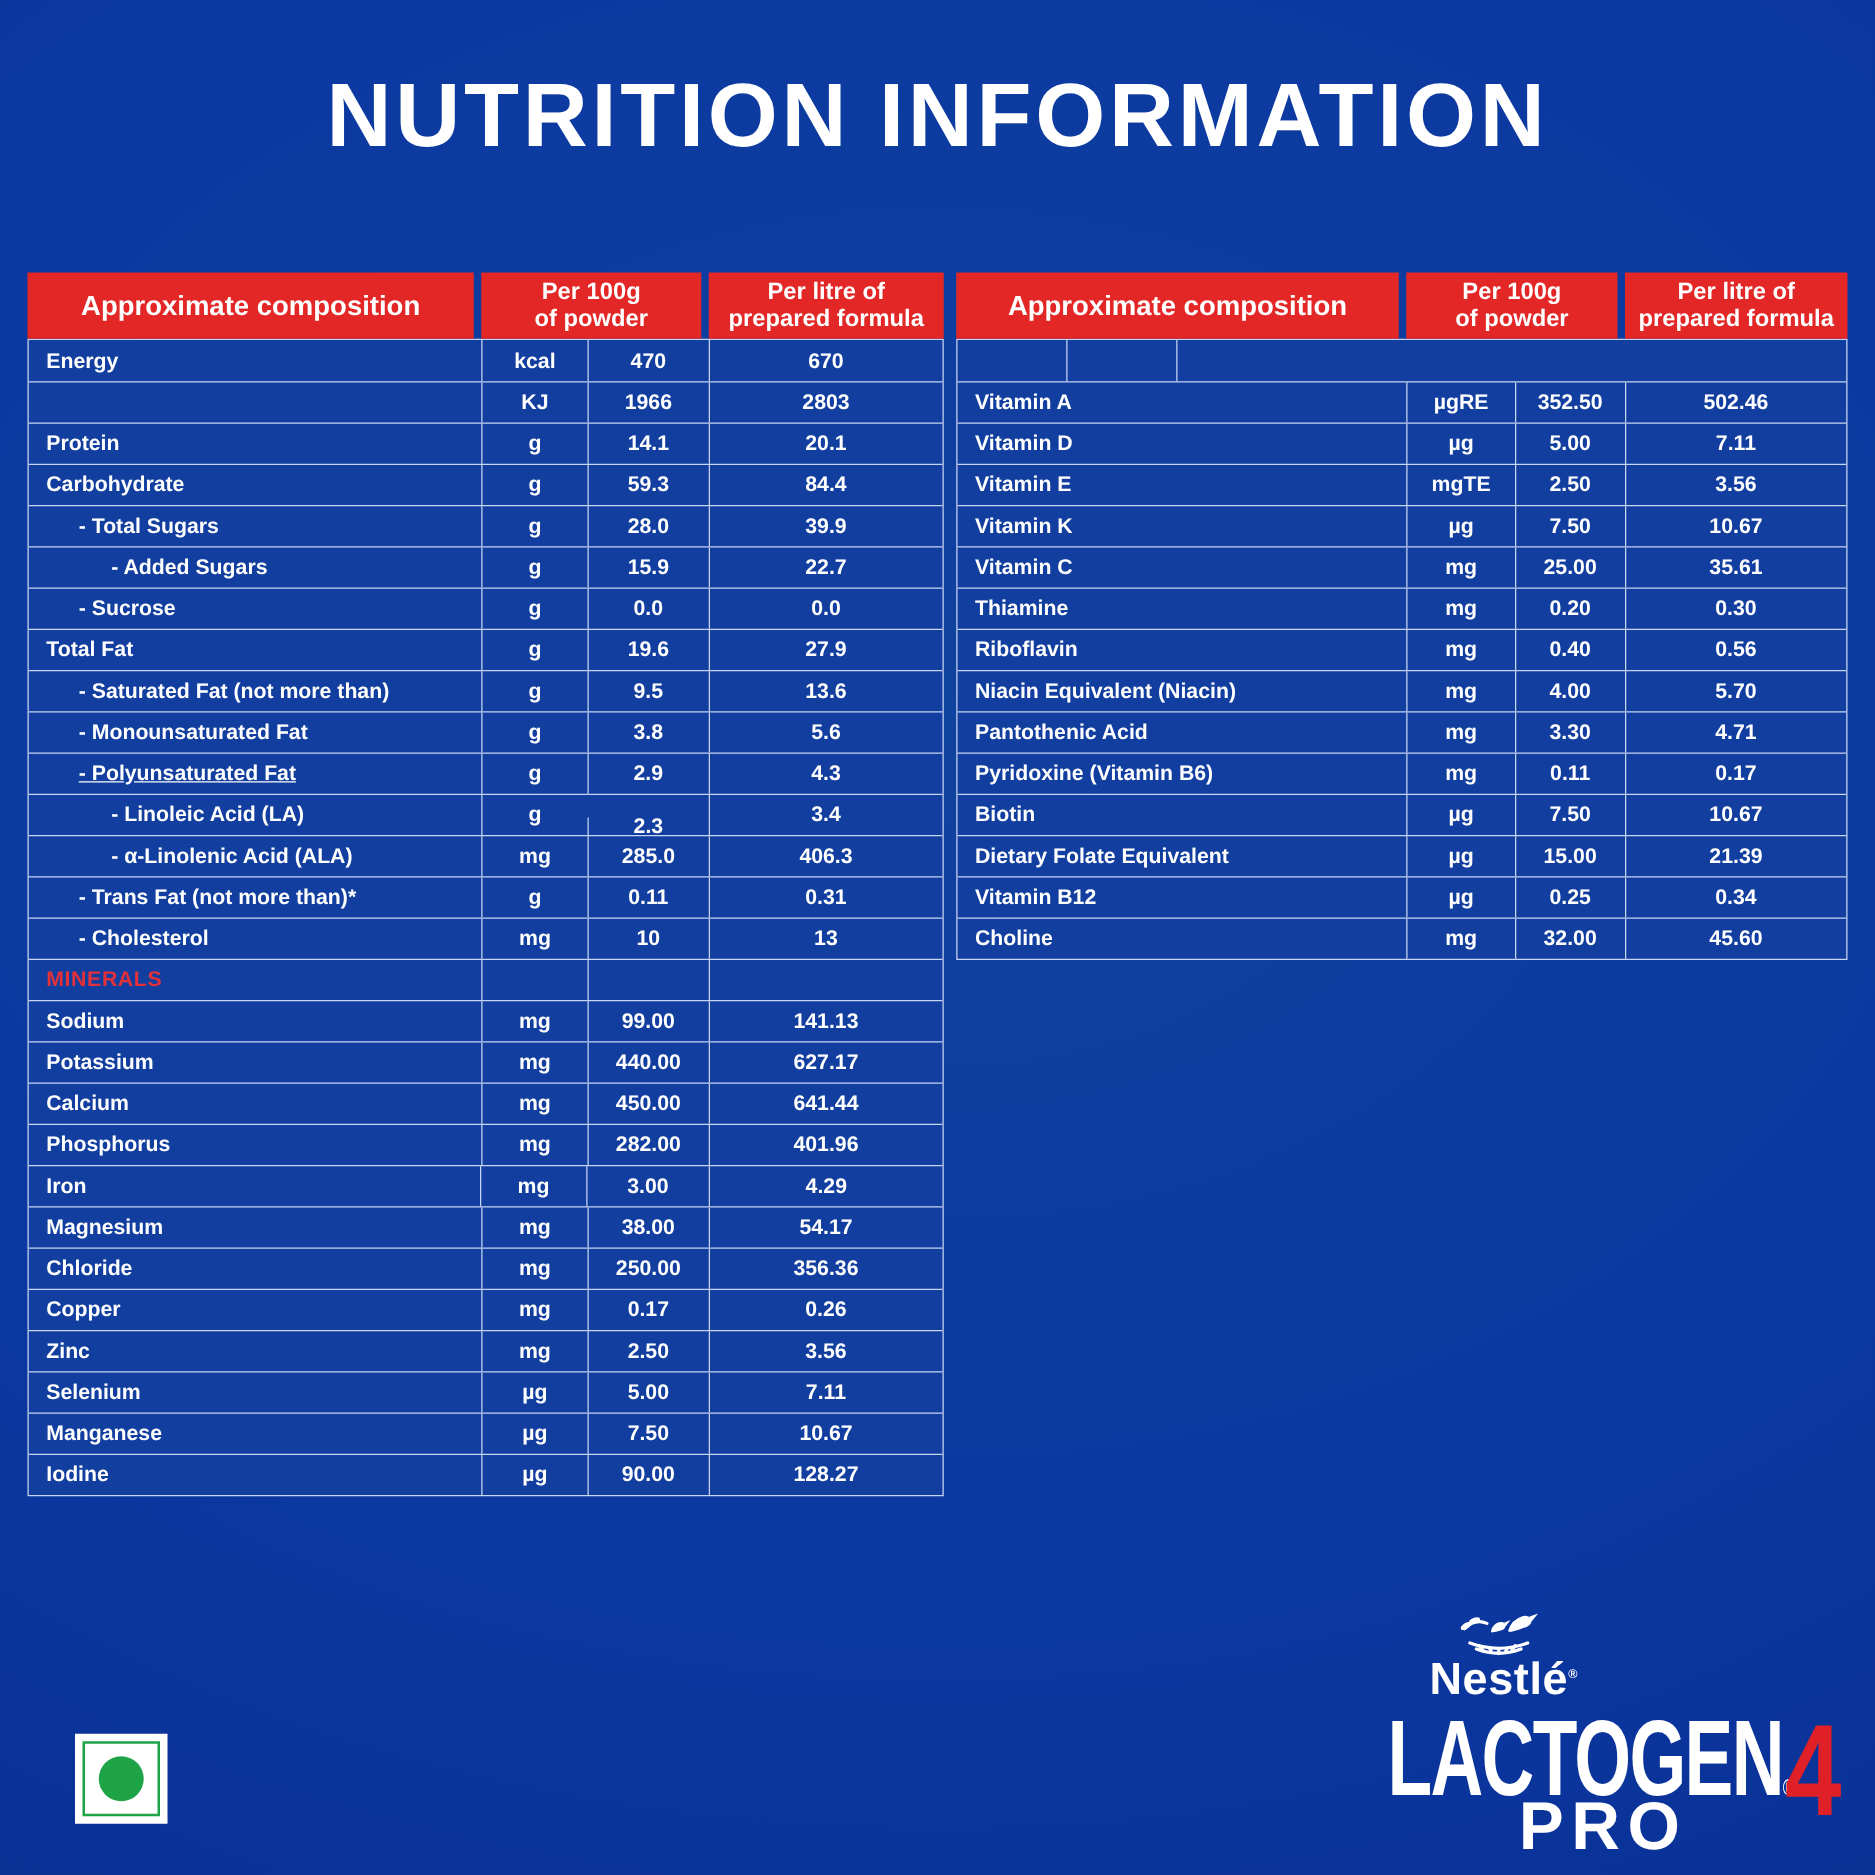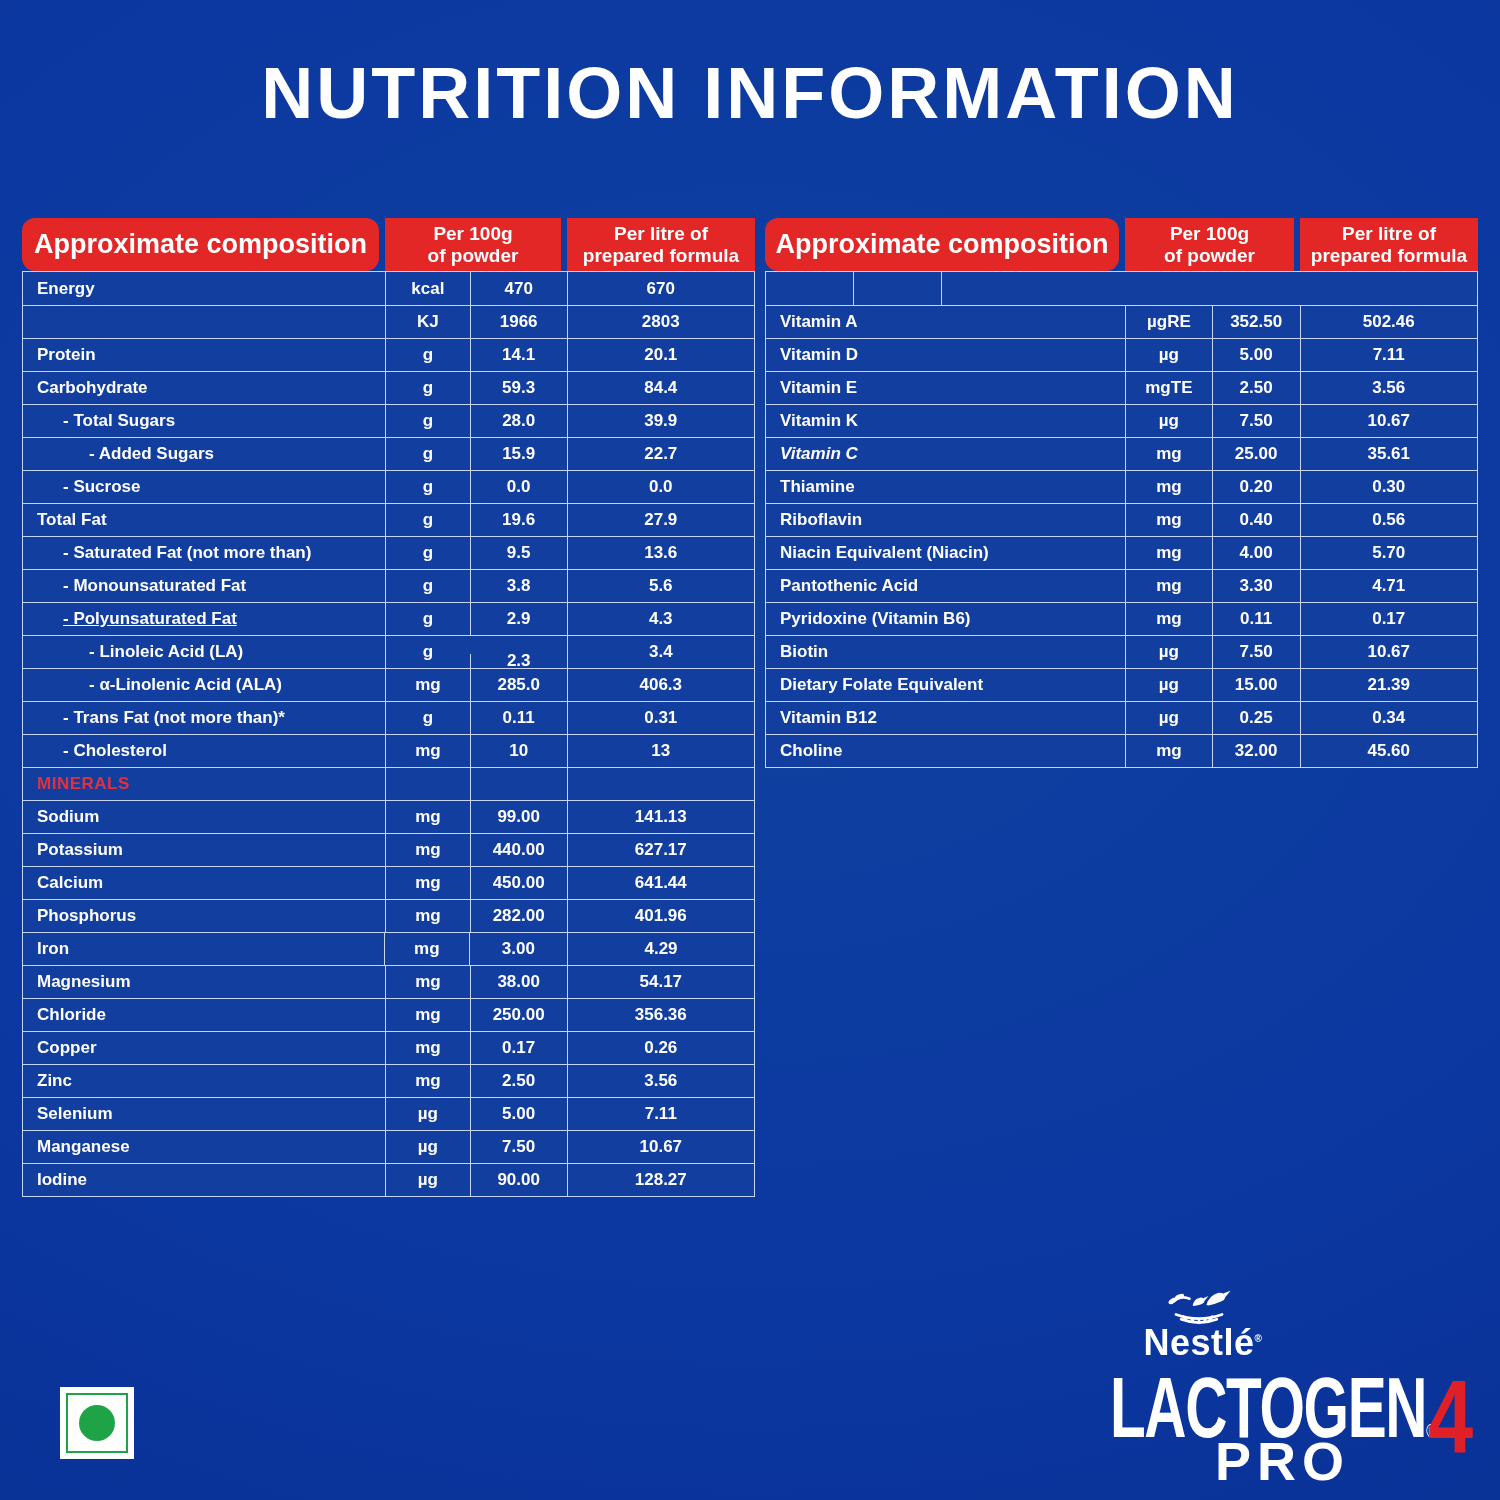--- a/index.html
+++ b/index.html
@@ -21,21 +21,21 @@
   
   .nutri-table{position:absolute;}
   #table-left{left:22px;top:218px;width:733px;}
   #table-right{left:765px;top:218px;width:713px;}
   .tbl-header{display:flex;height:53px;}
   .hdr-cell{
     background:var(--header-red);color:#fff;height:53px;box-sizing:border-box;
     display:flex;flex-direction:column;justify-content:center;align-items:center;
     text-align:center;line-height:1.15;font-size:19px;
   }
-  .hdr-cell.first{font-size:27px;border-radius:13px;}
+  .hdr-cell.first{font-size:22px;}
   .tbl-body{
     background:var(--cell-blue);
     border:1.5px solid var(--line);box-sizing:border-box;
   }
   .tbl-row{display:flex;height:33px;box-sizing:border-box;}
   .tbl-row + .tbl-row{border-top:1.5px solid var(--line);}
   .cell{
     box-sizing:border-box;color:#fff;font-size:17px;
     display:flex;align-items:center;justify-content:center;
     overflow:hidden;white-space:nowrap;
@@ -301,21 +301,21 @@
         <div class="cell" style="width: 88px;">2.50</div>
         <div class="cell" style="width: 178px;">3.56</div>
       </div>
       <div class="tbl-row">
         <div class="cell cell-name" style="width: 360px; padding-left: 14px;">Vitamin K</div>
         <div class="cell" style="width: 87px;">µg</div>
         <div class="cell" style="width: 88px;">7.50</div>
         <div class="cell" style="width: 178px;">10.67</div>
       </div>
       <div class="tbl-row">
-        <div class="cell cell-name" style="width: 360px; padding-left: 14px; font-style: italic;">Vitamin C</div>
+        <div class="cell cell-name" style="width: 360px; padding-left: 14px;">Vitamin C</div>
         <div class="cell" style="width: 87px;">mg</div>
         <div class="cell" style="width: 88px;">25.00</div>
         <div class="cell" style="width: 178px;">35.61</div>
       </div>
       <div class="tbl-row">
         <div class="cell cell-name" style="width: 360px; padding-left: 14px;">Thiamine</div>
         <div class="cell" style="width: 87px;">mg</div>
         <div class="cell" style="width: 88px;">0.20</div>
         <div class="cell" style="width: 178px;">0.30</div>
       </div>

